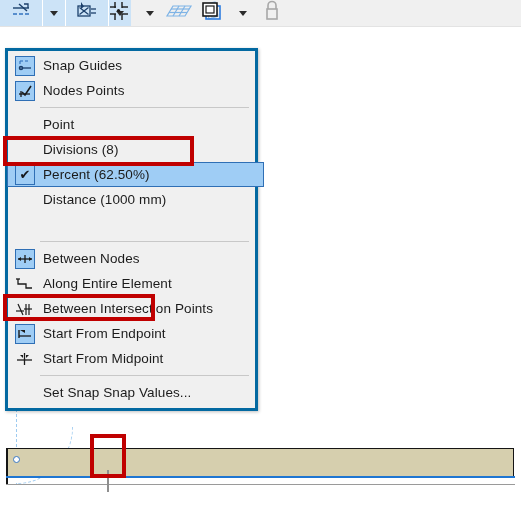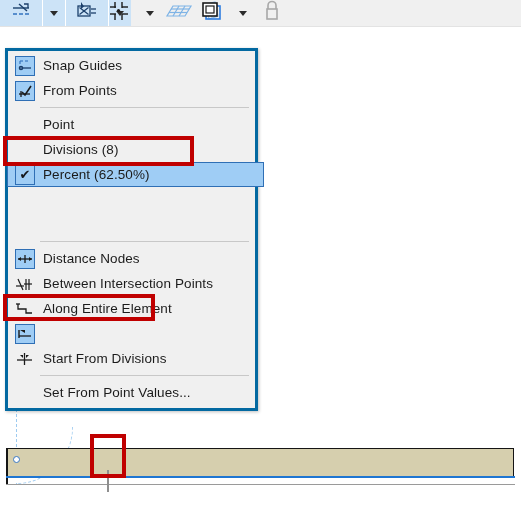--- a/index.html
+++ b/index.html
@@ -349,21 +349,21 @@
   <div class="mi">
     <div class="mi-ico">
       <div class="ico-box">
         <svg width="16" height="14" viewBox="0 0 16 14">
           <line x1="2" y1="10" x2="13" y2="10" stroke="#1b1b1b" stroke-width="1.3"></line>
           <line x1="4" y1="7" x2="4" y2="13" stroke="#1b1b1b" stroke-width="1.3"></line>
           <path d="M5 8 L8 11 L14 2" fill="none" stroke="#1b1b1b" stroke-width="1.6"></path>
         </svg>
       </div>
     </div>
-    <div class="mi-label">From Points</div>
+    <div class="mi-label">Nodes Points</div>
   </div>
 
   <div class="mi-sep">
       <div></div>
     </div>
 
   <div class="mi">
     <div class="mi-ico"></div>
     <div class="mi-label">Point</div>
   </div>
@@ -377,20 +377,21 @@
     <div class="mi-ico">
       <div class="ico-box">
         <span class="check">✔</span>
       </div>
     </div>
     <div class="mi-label">Percent (62.50%)</div>
   </div>
 
   <div class="mi">
     <div class="mi-ico"></div>
+    <div class="mi-label">Distance (1000 mm)</div>
   </div>
 
   <div class="mi">
     <div class="mi-ico"></div>
   </div>
 
   <div class="mi-sep">
       <div></div>
     </div>
 
@@ -398,75 +399,76 @@
     <div class="mi-ico">
       <div class="ico-box">
         <svg width="16" height="12" viewBox="0 0 16 12">
           <line x1="1" y1="6" x2="15" y2="6" stroke="#1b1b1b" stroke-width="1.3"></line>
           <path d="M1 6 L4 4 L4 8 Z" fill="#1b1b1b"></path>
           <path d="M15 6 L12 4 L12 8 Z" fill="#1b1b1b"></path>
           <line x1="8" y1="2" x2="8" y2="10" stroke="#1b1b1b" stroke-width="1.3"></line>
         </svg>
       </div>
     </div>
-    <div class="mi-label">Distance Nodes</div>
+    <div class="mi-label">Between Nodes</div>
+  </div>
+
+  <div class="mi">
+    <div class="mi-ico">
+      <svg width="20" height="16" viewBox="0 0 20 16">
+        <path d="M3 3 L3 8 L11 8 L11 12 L17 12" fill="none" stroke="#1b1b1b" stroke-width="1.3"></path>
+        <line x1="1" y1="3" x2="5" y2="3" stroke="#1b1b1b" stroke-width="1.3"></line>
+      </svg>
+    </div>
+    <div class="mi-label">Along Entire Element</div>
   </div>
 
   <div class="mi">
     <div class="mi-ico">
       <svg width="20" height="16" viewBox="0 0 20 16">
         <line x1="1" y1="10" x2="9" y2="10" stroke="#1b1b1b" stroke-width="1.2"></line>
         <line x1="3" y1="3" x2="8" y2="14" stroke="#1b1b1b" stroke-width="1.2"></line>
         <line x1="11" y1="3" x2="11" y2="14" stroke="#1b1b1b" stroke-width="1.2"></line>
         <line x1="14" y1="3" x2="14" y2="14" stroke="#1b1b1b" stroke-width="1.2"></line>
         <line x1="9" y1="8" x2="17" y2="8" stroke="#1b1b1b" stroke-width="1.2"></line>
       </svg>
     </div>
     <div class="mi-label">Between Intersection Points</div>
   </div>
 
   <div class="mi">
     <div class="mi-ico">
-      <svg width="20" height="16" viewBox="0 0 20 16">
-        <path d="M3 3 L3 8 L11 8 L11 12 L17 12" fill="none" stroke="#1b1b1b" stroke-width="1.3"></path>
-        <line x1="1" y1="3" x2="5" y2="3" stroke="#1b1b1b" stroke-width="1.3"></line>
-      </svg>
-    </div>
-    <div class="mi-label">Along Entire Element</div>
-  </div>
-
-  <div class="mi">
-    <div class="mi-ico">
       <div class="ico-box">
         <svg width="16" height="12" viewBox="0 0 16 12">
           <line x1="2" y1="2" x2="2" y2="10" stroke="#1b1b1b" stroke-width="1.4"></line>
           <line x1="2" y1="8" x2="14" y2="8" stroke="#1b1b1b" stroke-width="1.3"></line>
           <path d="M3 2 L8 2 L8 5 Z" fill="#1b1b1b"></path>
         </svg>
       </div>
     </div>
+    <div class="mi-label">Start From Endpoint</div>
   </div>
 
   <div class="mi">
     <div class="mi-ico">
       <svg width="20" height="16" viewBox="0 0 20 16">
         <line x1="2" y1="9" x2="17" y2="9" stroke="#1b1b1b" stroke-width="1.3"></line>
         <line x1="9.5" y1="2" x2="9.5" y2="14" stroke="#1b1b1b" stroke-width="1.3"></line>
         <path d="M5 4 L8 4 L8 7 Z" fill="#1b1b1b"></path>
         <path d="M14 4 L11 4 L11 7 Z" fill="#1b1b1b"></path>
       </svg>
     </div>
-    <div class="mi-label">Start From Divisions</div>
+    <div class="mi-label">Start From Midpoint</div>
   </div>
 
   <div class="mi-sep">
       <div></div>
     </div>
 
   <div class="mi">
     <div class="mi-ico"></div>
-    <div class="mi-label">Set From Point Values...</div>
+    <div class="mi-label">Set Snap Snap Values...</div>
   </div>
 </div>
 
 <div class="redbox" id="redbox-percent"></div>
 <div class="redbox" id="redbox-endpoint"></div>
 <div class="redbox" id="redbox-wall"></div>
 
 </body></html>

